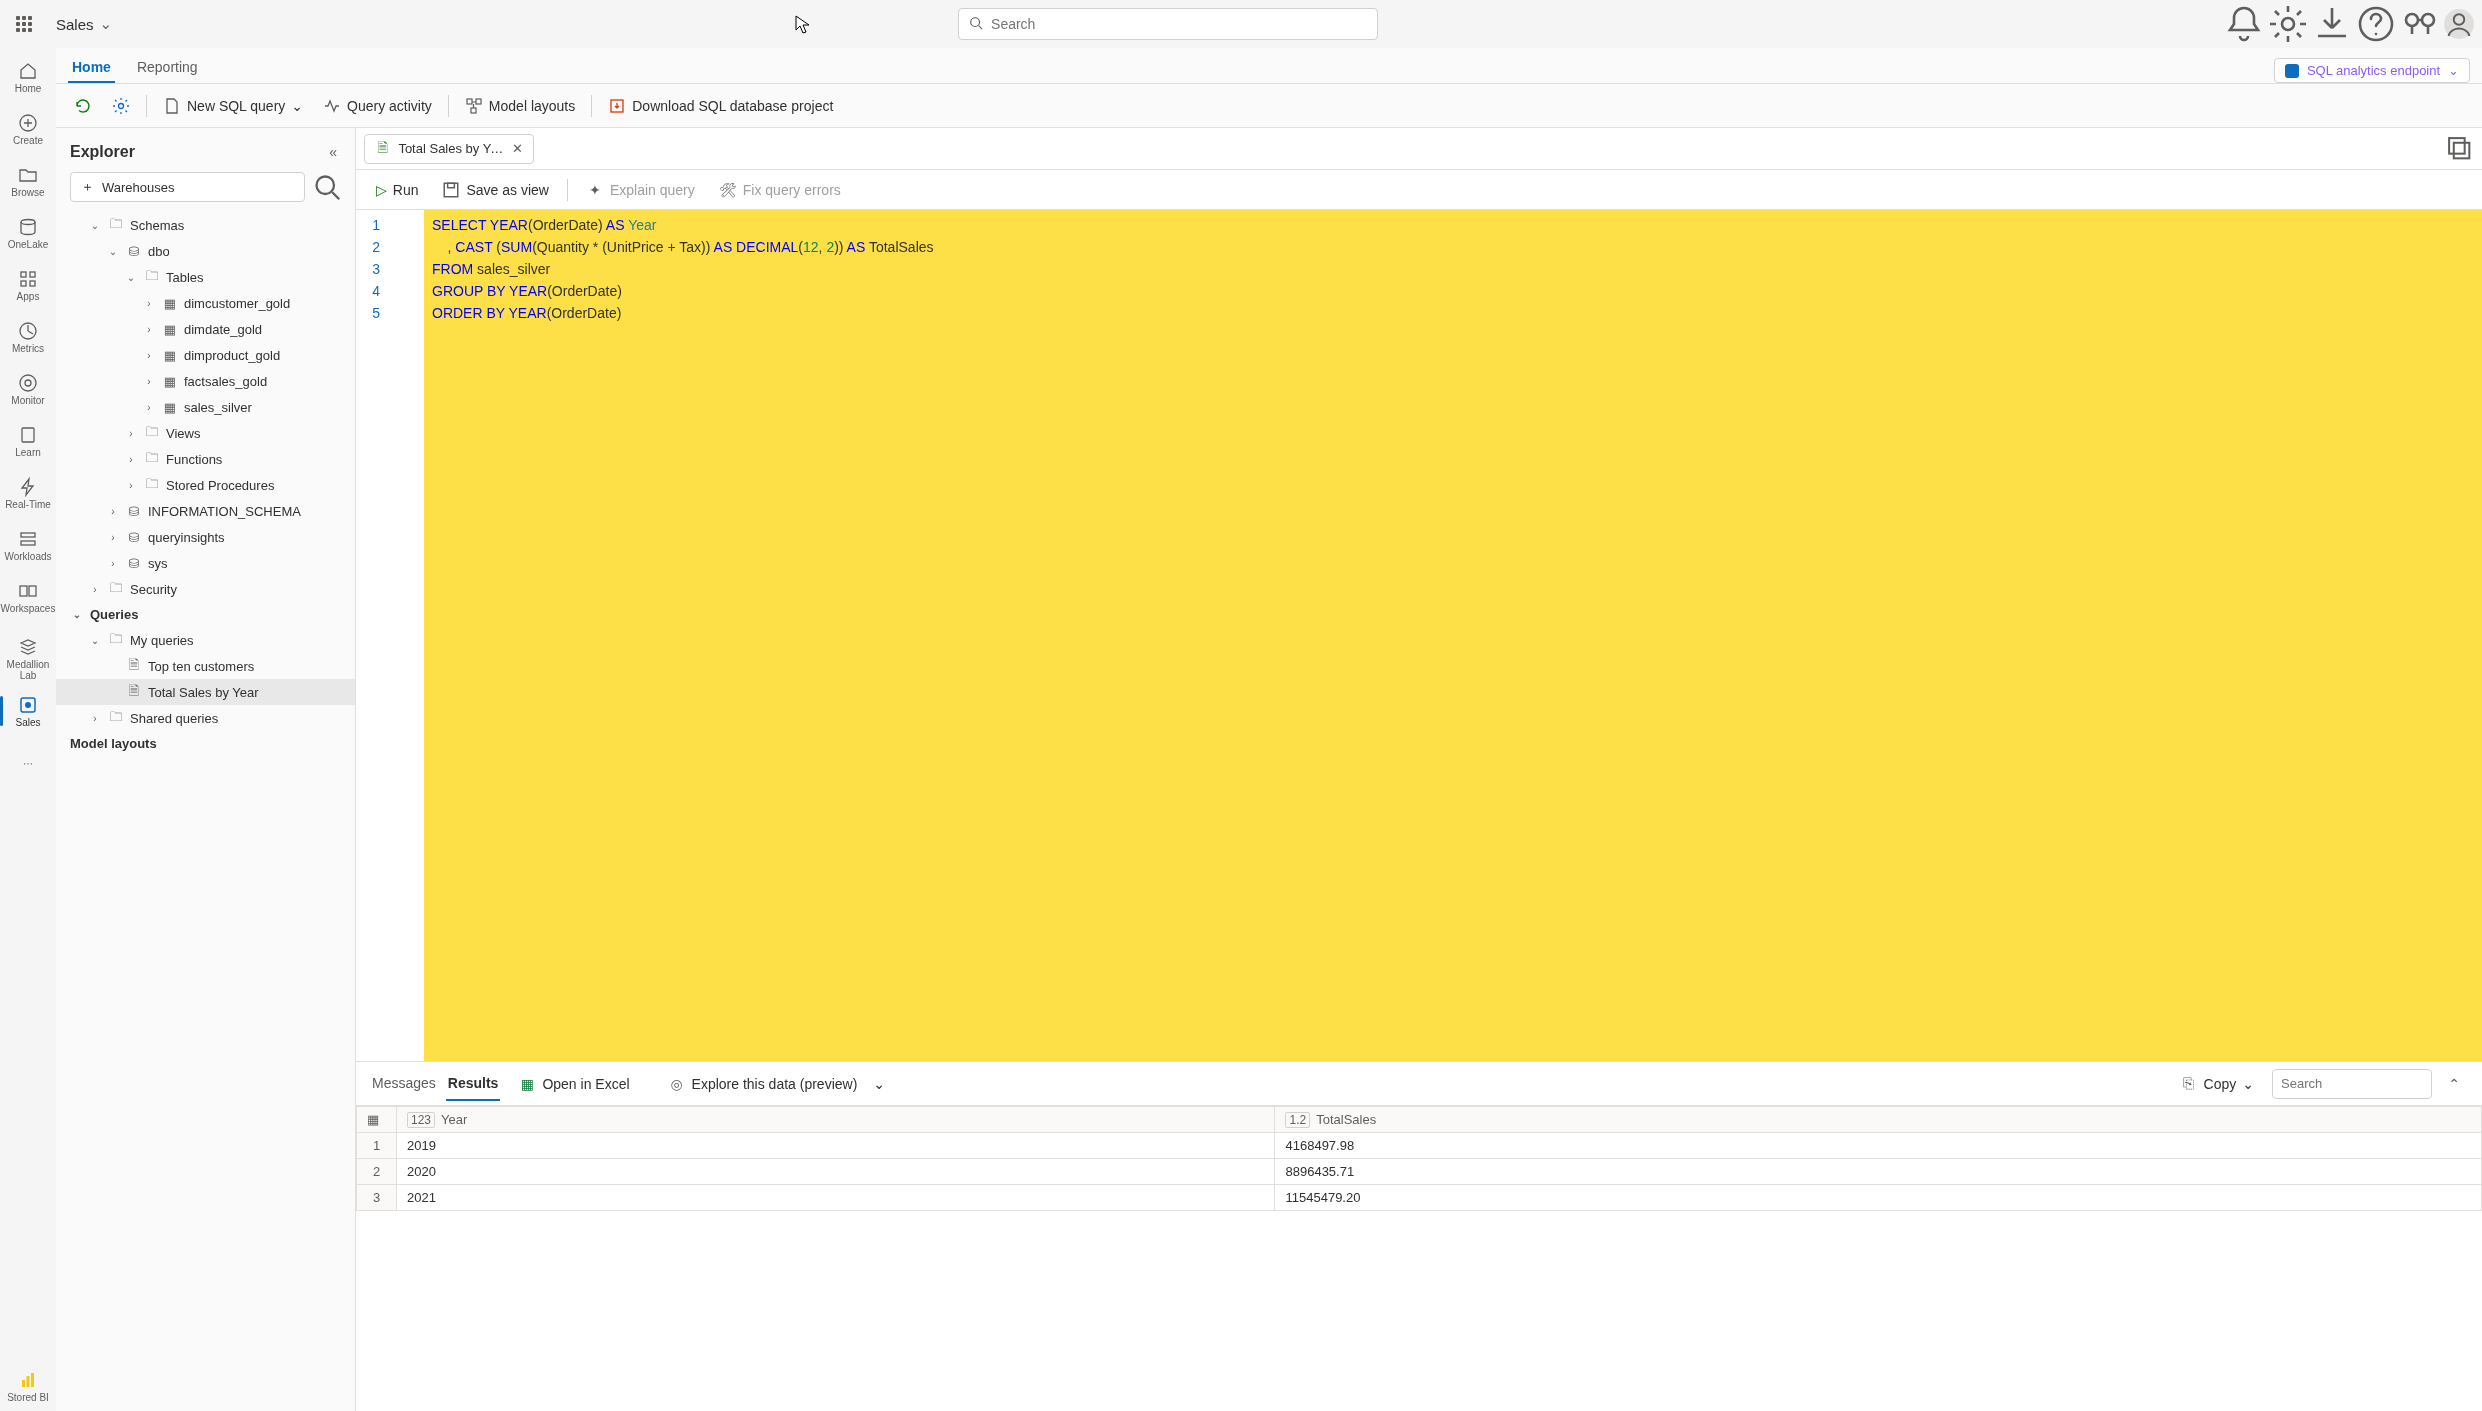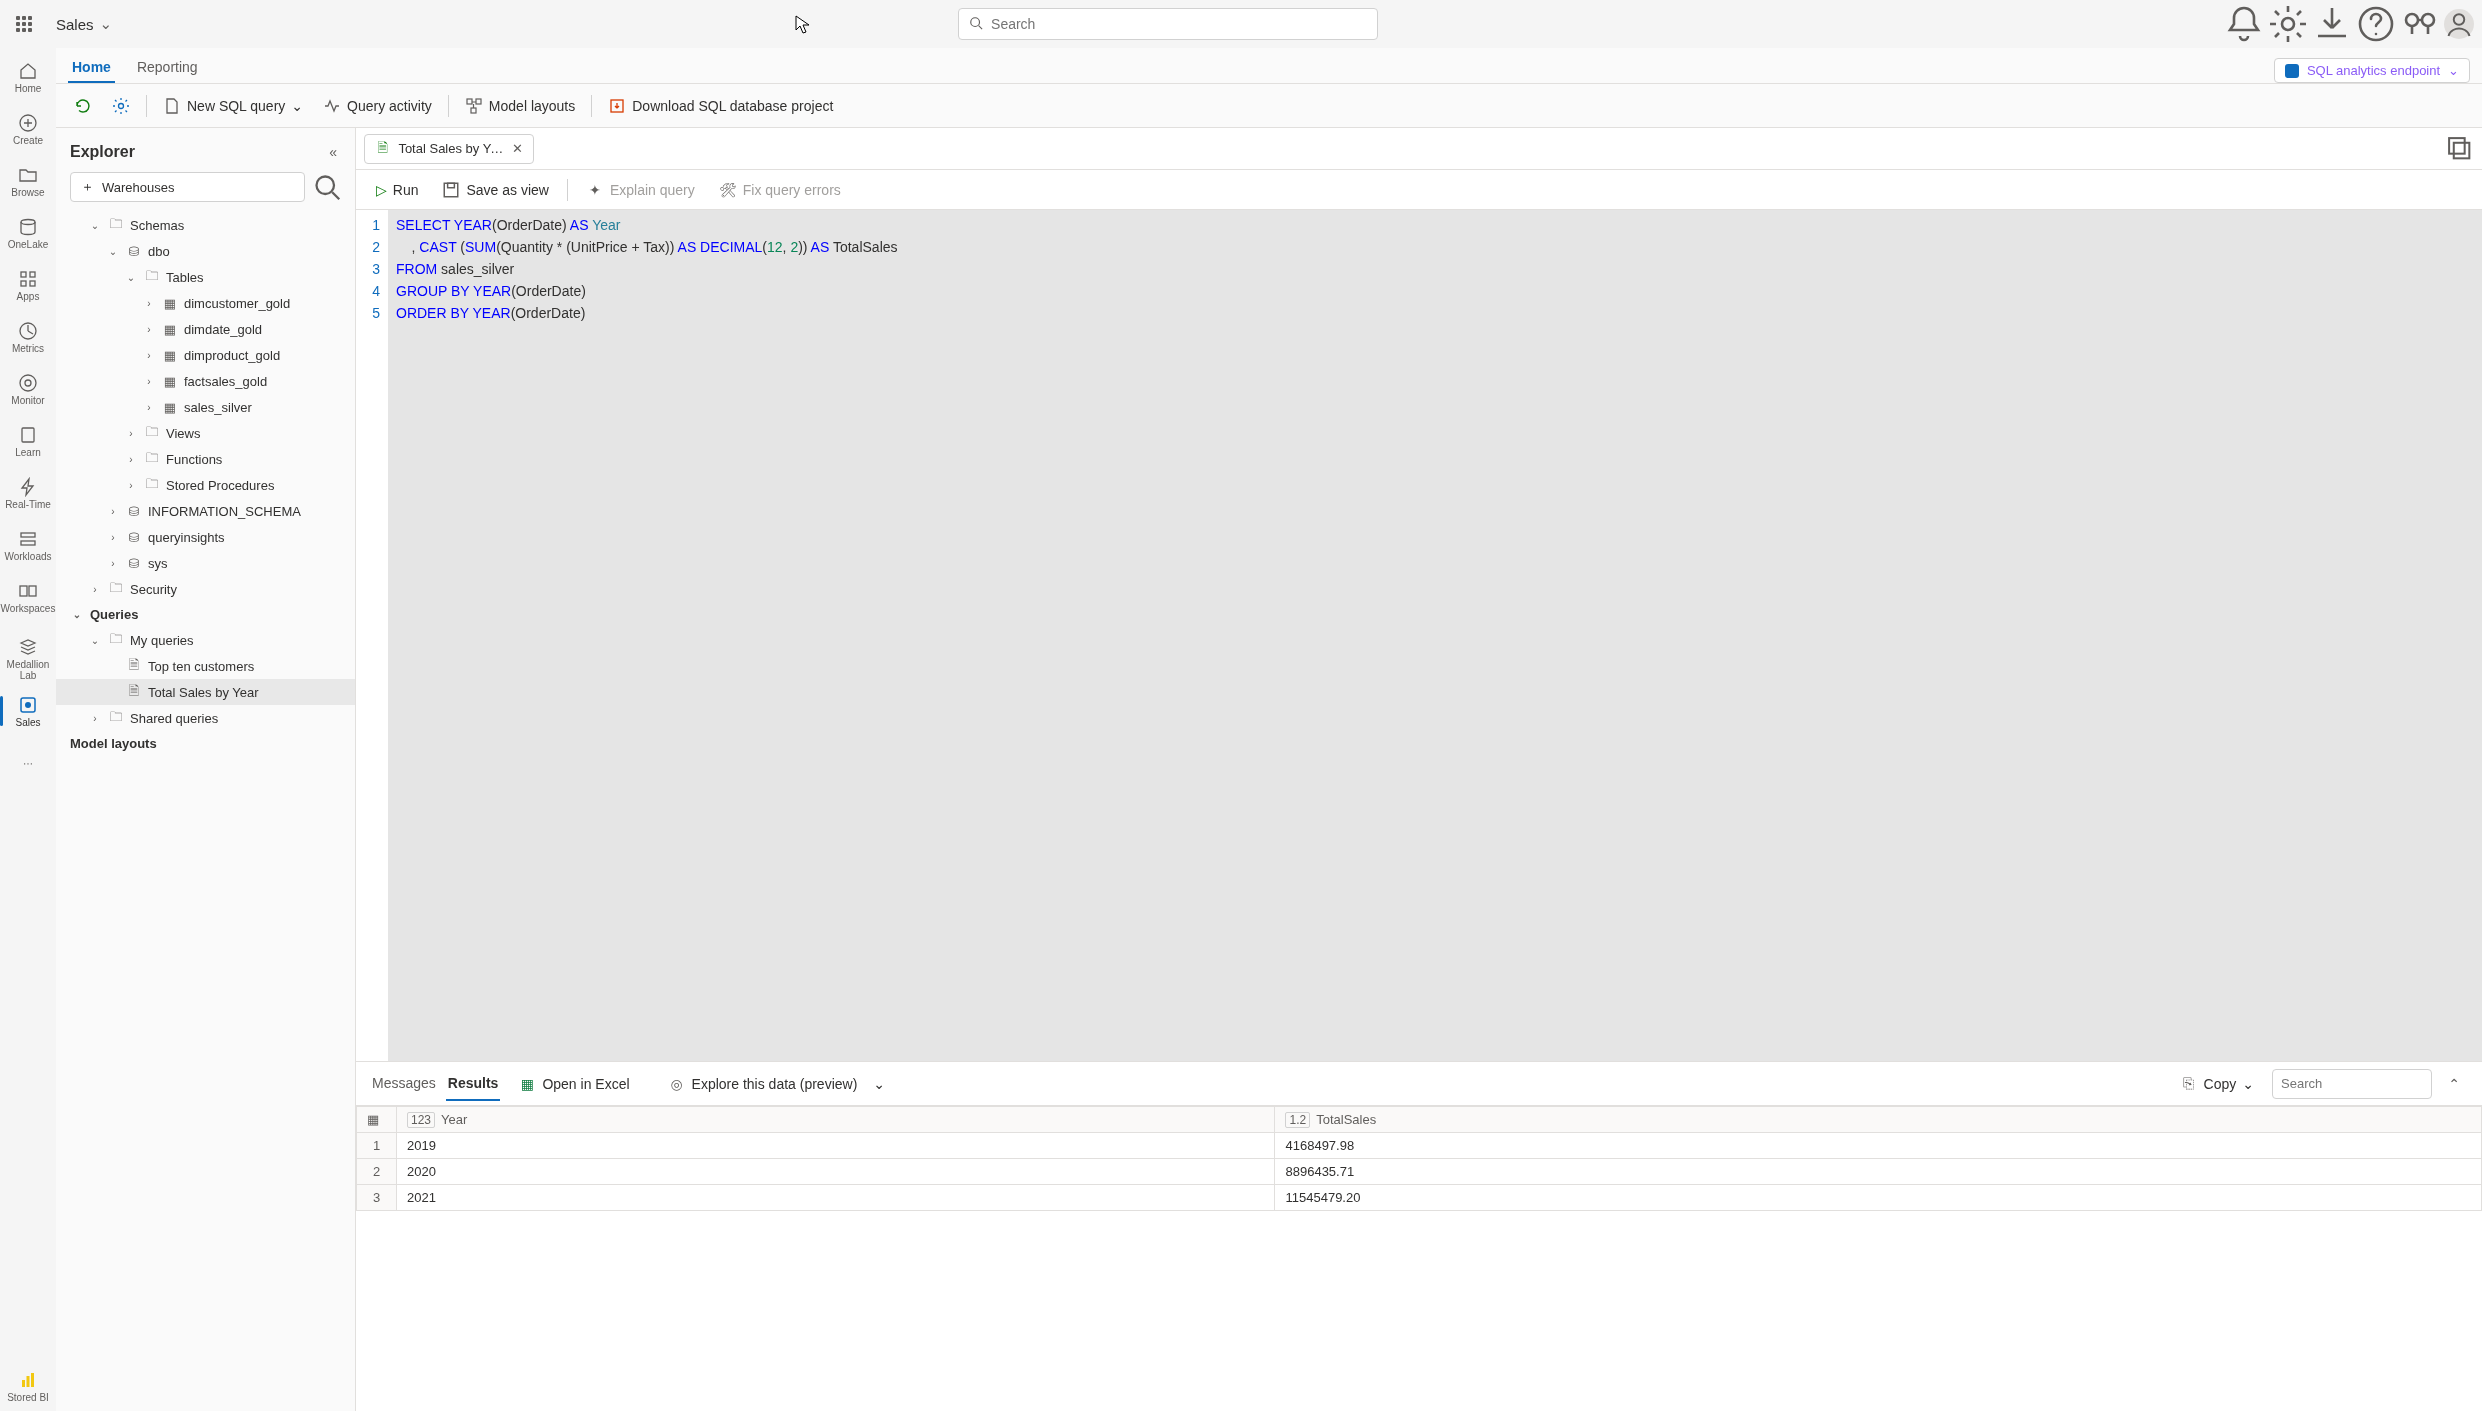--- a/index.html
+++ b/index.html
@@ -72,21 +72,21 @@
 .file-tabs-spacer{flex:1}
 .copy-corner{width:28px;height:28px;display:flex;align-items:center;justify-content:center;color:#605e5c;cursor:pointer;}
 
 .query-toolbar { height: 40px; display: flex; align-items: center; padding: 0 10px; gap: 4px; border-bottom: 1px solid #e1dfdd; }
 .qtb-btn { display: flex; align-items: center; gap: 6px; padding: 4px 10px; font-size: 14px; cursor: pointer; border-radius:4px;}
 .qtb-btn.disabled { color: #a19f9d; cursor: default; }
 .run-icon { color: #107c10; }
 
 .code-area { flex: 1; display: flex; overflow: auto; font-family: Consolas, monospace; font-size: 14px; line-height: 22px; position:relative; min-height:200px;}
 .gutter { width: 32px; text-align: right; color: #0f6cbd; padding: 4px 8px 4px 4px; user-select:none; background:#fff;}
-.code { flex: 1; padding: 4px 8px; white-space: pre; background:#e5e5e5;}
+.code { flex: 1; padding: 4px 8px; white-space: pre; background:#fde047;margin-left:36px;}
 .kw{color:#0000ff}.num{color:#098658}.id{color:#323130}.ty{color:#267f99}
 
 
 .results-pane { border-top: 1px solid #e1dfdd; display: flex; flex-direction: column; height: 350px; }
 .results-tabs { height: 44px; display: flex; align-items: center; padding: 0 14px; gap: 8px; border-bottom: 1px solid #e1dfdd;}
 .res-tab { padding: 8px 2px; font-size: 14px; color: #605e5c; cursor: pointer; border-bottom: 2px solid transparent;}
 .res-tab.active { color: #323130; border-bottom-color: #0f6cbd; font-weight:600;}
 .res-actions { display:flex; align-items:center; gap:18px;}
 .res-spacer{flex:1}
 .res-search{width:160px;height:30px;border:1px solid #d1d1d1;border-radius:4px;padding:0 8px;font-size:13px;}

